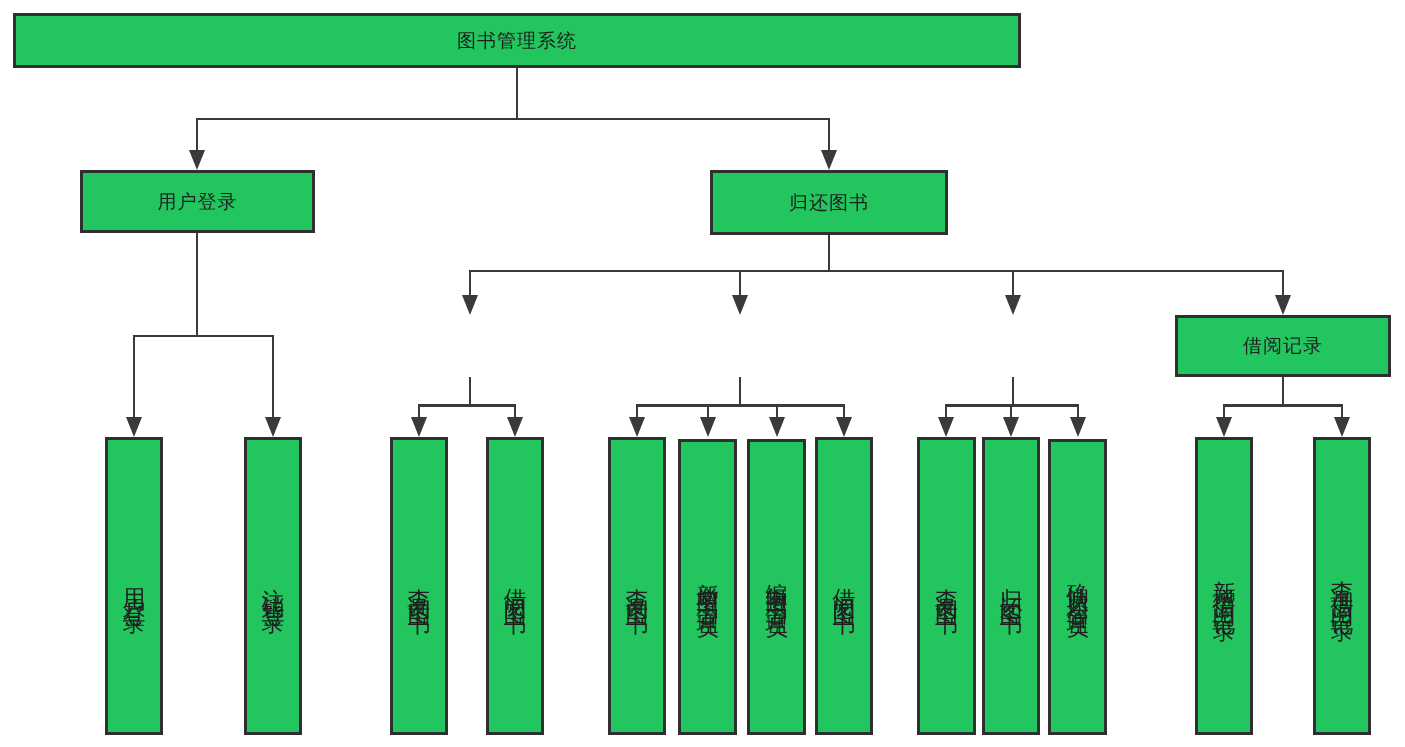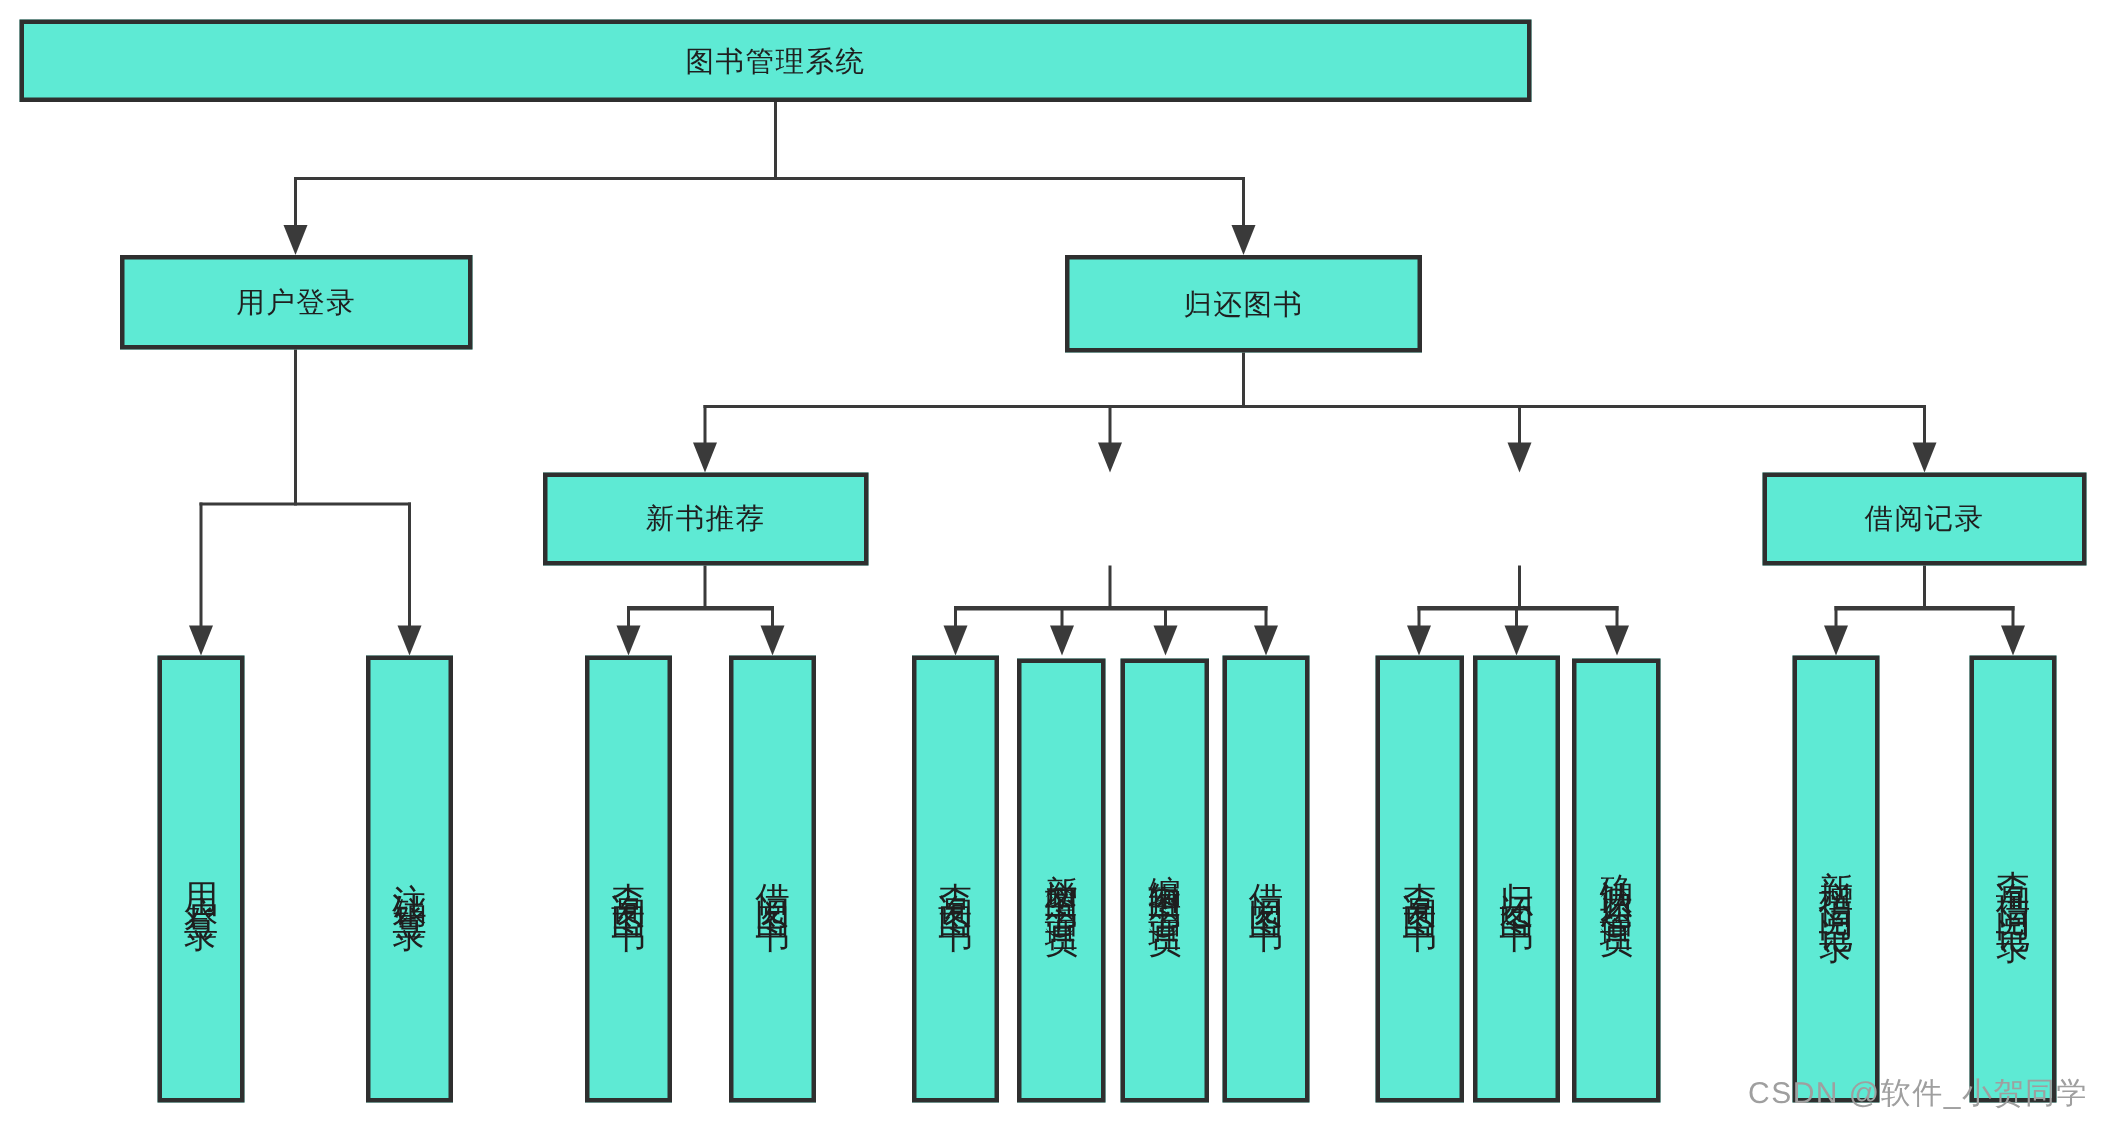--- a/index.html
+++ b/index.html
@@ -7,21 +7,21 @@
     position:relative;
     width:1405px;height:747px;
     background:#ffffff;
     font-family:"Liberation Sans","DejaVu Sans",sans-serif;
     overflow:hidden;
   }
   .box{
     position:absolute;
     box-sizing:border-box;
     border:3px solid #2f2f2f;
-    background:#5eead4;
+    background:#22c55e;
     display:flex;align-items:center;justify-content:center;
     color:#1f1f1f;
     font-size:19px;
     letter-spacing:1px;
   }
   .vbox{
     writing-mode:vertical-rl;
     font-size:23px;
     letter-spacing:8px;
     line-height:1;
@@ -80,23 +80,20 @@
   <div class="hline" style="left:469px;top:270px;width:815px;"></div>
   <div class="vline" style="left:469px;top:270px;height:27px;"></div>
   <div class="arrow" style="left:462px;top:295px;"></div>
   <div class="vline" style="left:739px;top:270px;height:27px;"></div>
   <div class="arrow" style="left:732px;top:295px;"></div>
   <div class="vline" style="left:1012px;top:270px;height:27px;"></div>
   <div class="arrow" style="left:1005px;top:295px;"></div>
   <div class="vline" style="left:1282px;top:270px;height:27px;"></div>
   <div class="arrow" style="left:1275px;top:295px;"></div>
 
-  <div class="box" style="left:362px;top:315px;width:217px;height:62px;">
-    <span>新书推荐</span>
-  </div>
   <div class="box" style="left:1175px;top:315px;width:216px;height:62px;">
     <span>借阅记录</span>
   </div>
 
   <div class="vline" style="left:469px;top:377px;height:29px;"></div>
   <div class="hline thick" style="left:418px;top:404px;width:98px;"></div>
   <div class="vline" style="left:418px;top:404px;height:15px;"></div>
   <div class="arrow" style="left:411px;top:417px;"></div>
   <div class="vline" style="left:514px;top:404px;height:15px;"></div>
   <div class="arrow" style="left:507px;top:417px;"></div>
@@ -165,15 +162,14 @@
     <span>确认归还（管理员）</span>
   </div>
 
   <div class="box vbox" style="left:1195px;top:437px;width:58px;height:298px;">
     <span>新增借阅记录</span>
   </div>
   <div class="box vbox" style="left:1313px;top:437px;width:58px;height:298px;">
     <span>查询借阅记录</span>
   </div>
 
-  <div class="watermark">CSDN @软件_小贺同学</div>
 
 </div>
 
 </body></html>

